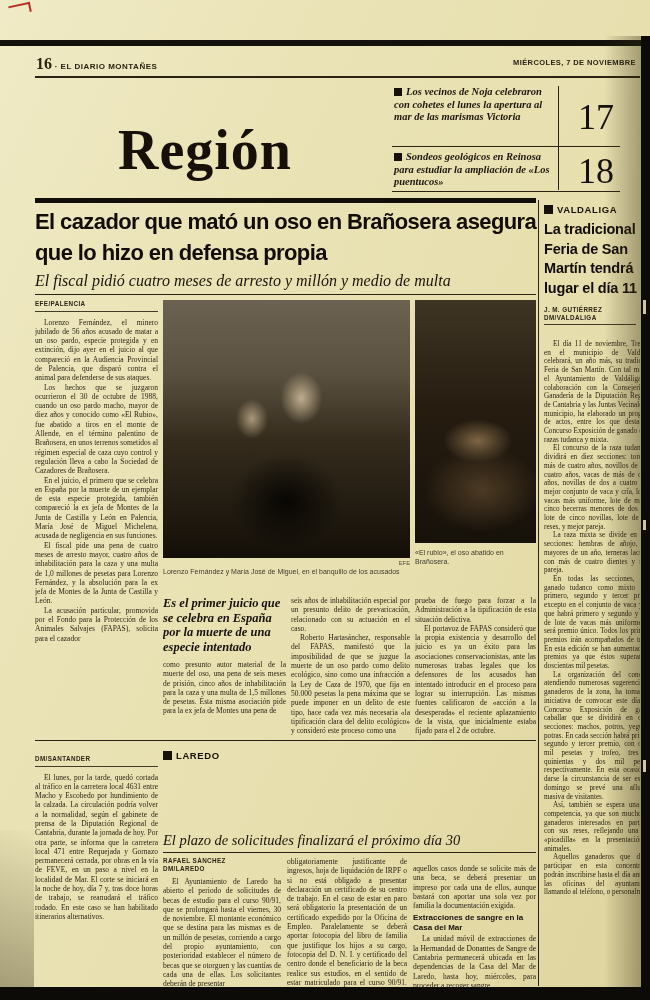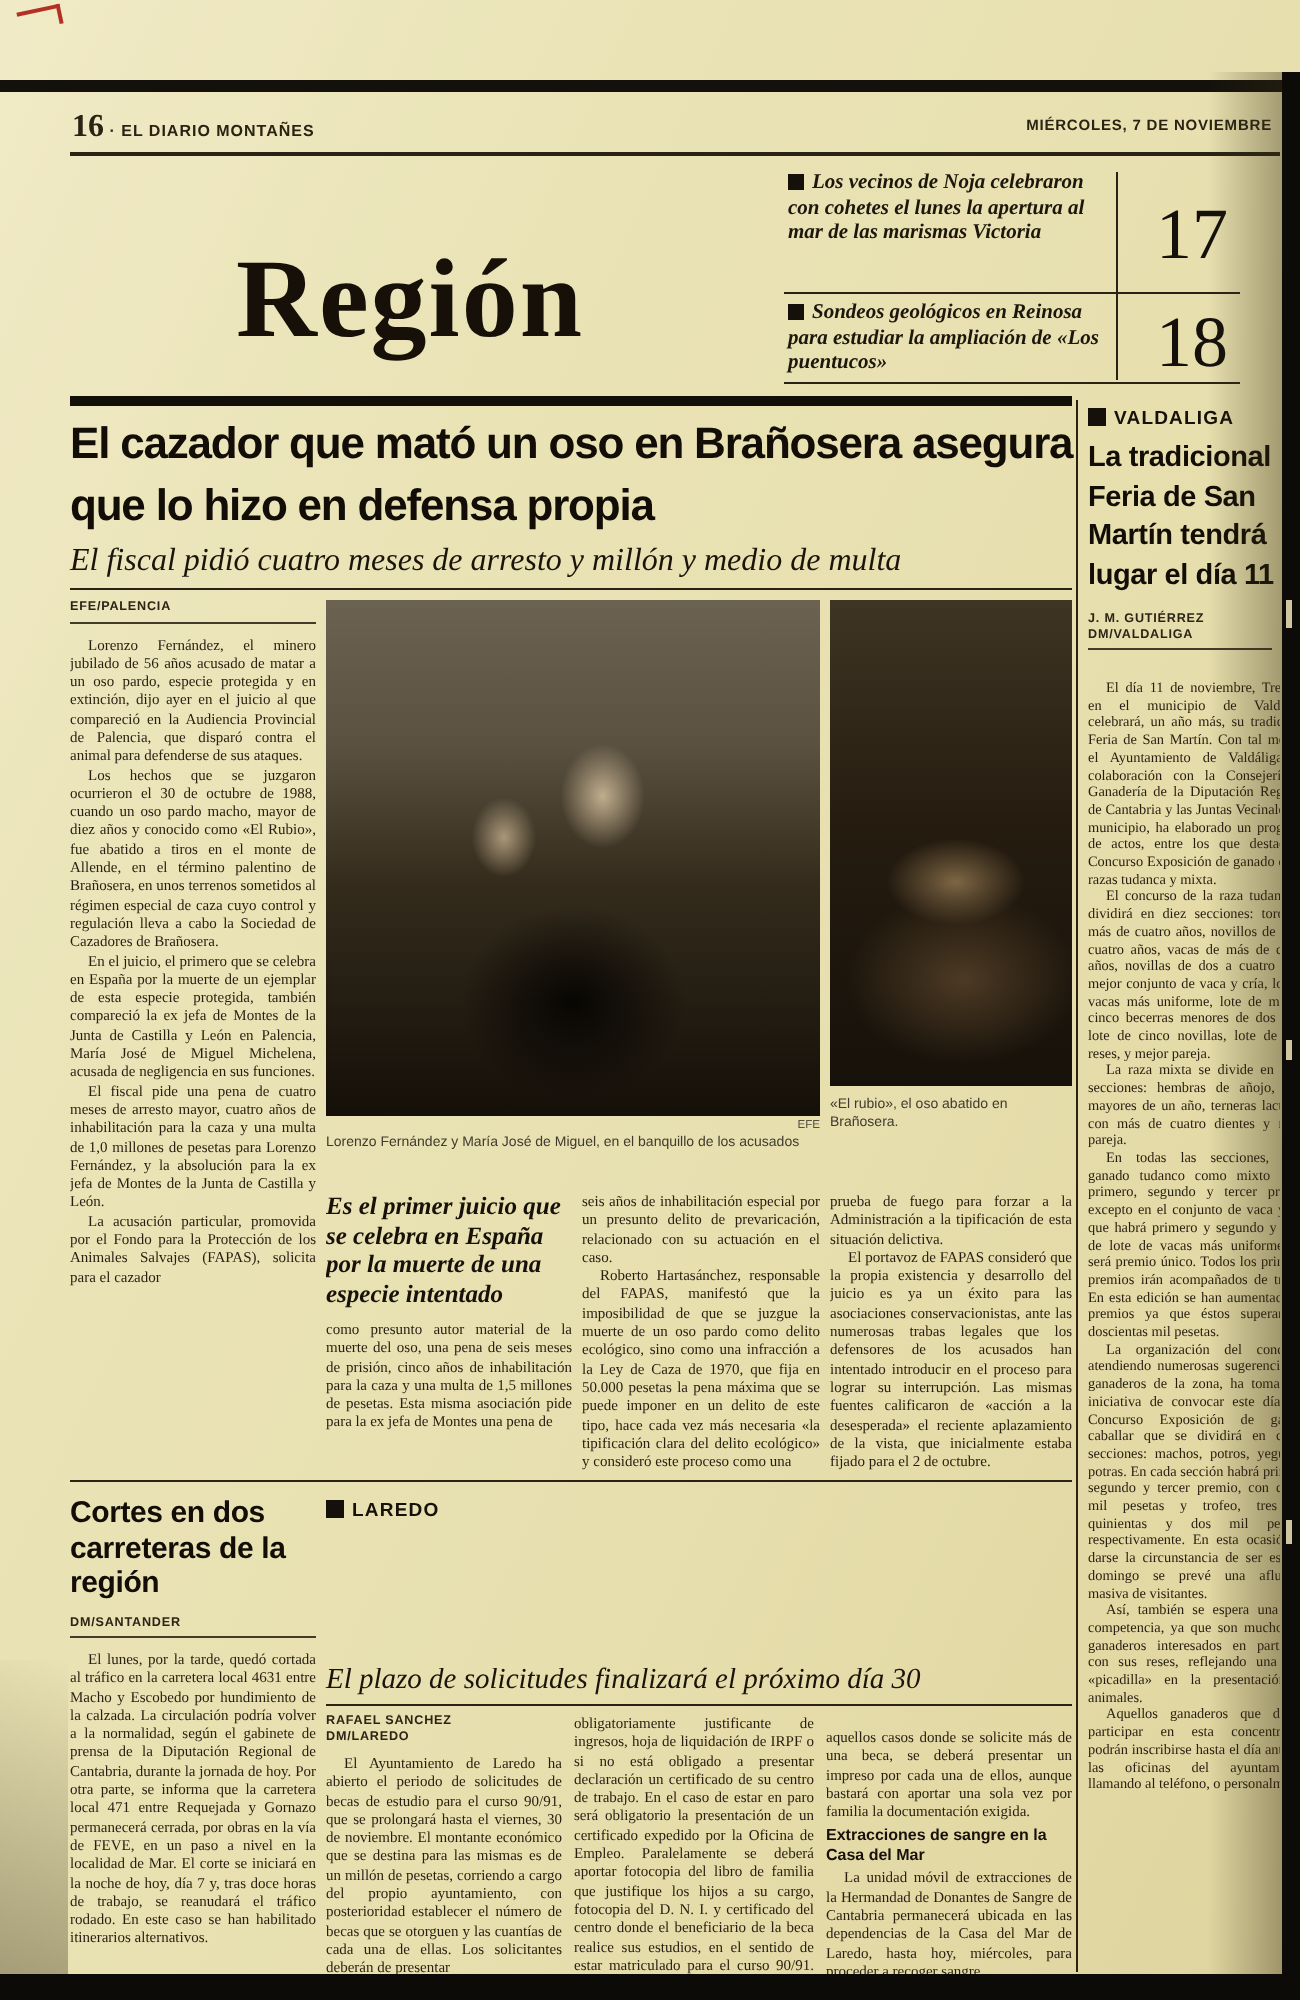--- a/index.html
+++ b/index.html
@@ -119,21 +119,20 @@
   </div>
 
   <div class="abs vclip bodytext" style="left:415px;top:596px;width:121px;height:142px;">
     <p class="noind">prueba de fuego para forzar a la Administración a la tipificación de esta situación delictiva.</p>
     <p>El portavoz de FAPAS consideró que la propia existencia y desarrollo del juicio es ya un éxito para las asociaciones conservacionistas, ante las numerosas trabas legales que los defensores de los acusados han intentado introducir en el proceso para lograr su interrupción. Las mismas fuentes calificaron de «acción a la desesperada» el reciente aplazamiento de la vista, que inicialmente estaba fijado para el 2 de octubre.</p>
   </div>
 
   <div class="abs rule" style="left:35px;top:740px;width:501px;height:1px;"></div>
 
   <div class="abs vclip" style="left:35px;top:748px;width:123px;height:240px;">
-    <div class="headline-md" style="font-size:15px;line-height:17.5px;">Cortes en dos carreteras de la región</div>
     <div class="byline byline-block" style="margin:7px 0 6px 0;">DM/SANTANDER</div>
     <div class="bodytext">
       <p>El lunes, por la tarde, quedó cortada al tráfico en la carretera local 4631 entre Macho y Escobedo por hundimiento de la calzada. La circulación podría volver a la normalidad, según el gabinete de prensa de la Diputación Regional de Cantabria, durante la jornada de hoy. Por otra parte, se informa que la carretera local 471 entre Requejada y Gornazo permanecerá cerrada, por obras en la vía de FEVE, en un paso a nivel en la localidad de Mar. El corte se iniciará en la noche de hoy, día 7 y, tras doce horas de trabajo, se reanudará el tráfico rodado. En este caso se han habilitado itinerarios alternativos.</p>
     </div>
   </div>
 
   <div class="abs kicker" style="left:163px;top:750px;">
     <span class="sq" style="width:9px;height:9px;"></span><span>LAREDO</span>
   </div>
   <div class="abs subhead2" style="left:163px;top:832px;width:374px;">El plazo de solicitudes finalizará el próximo día 30</div>

